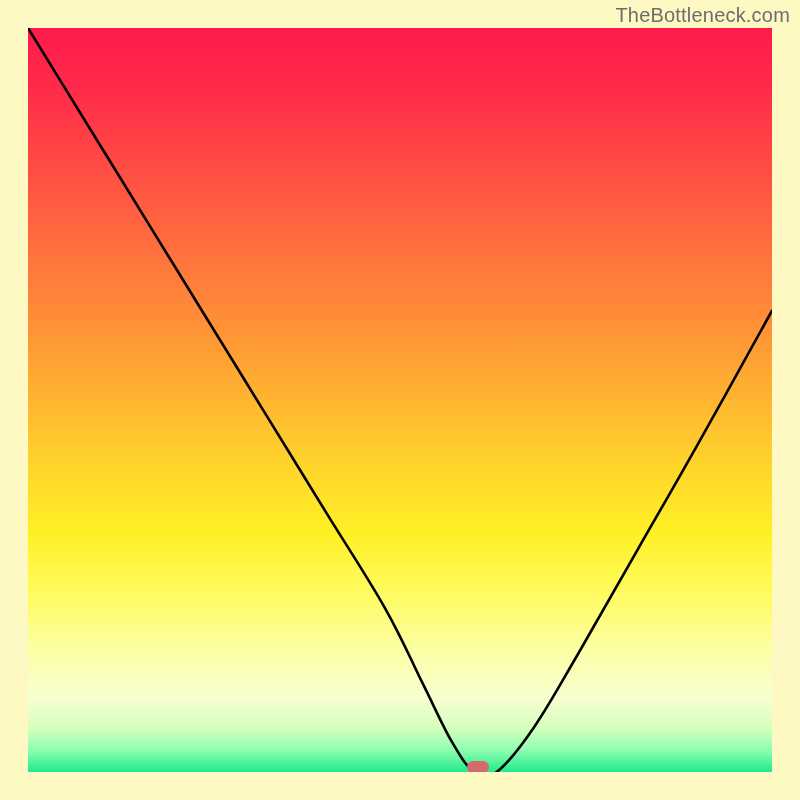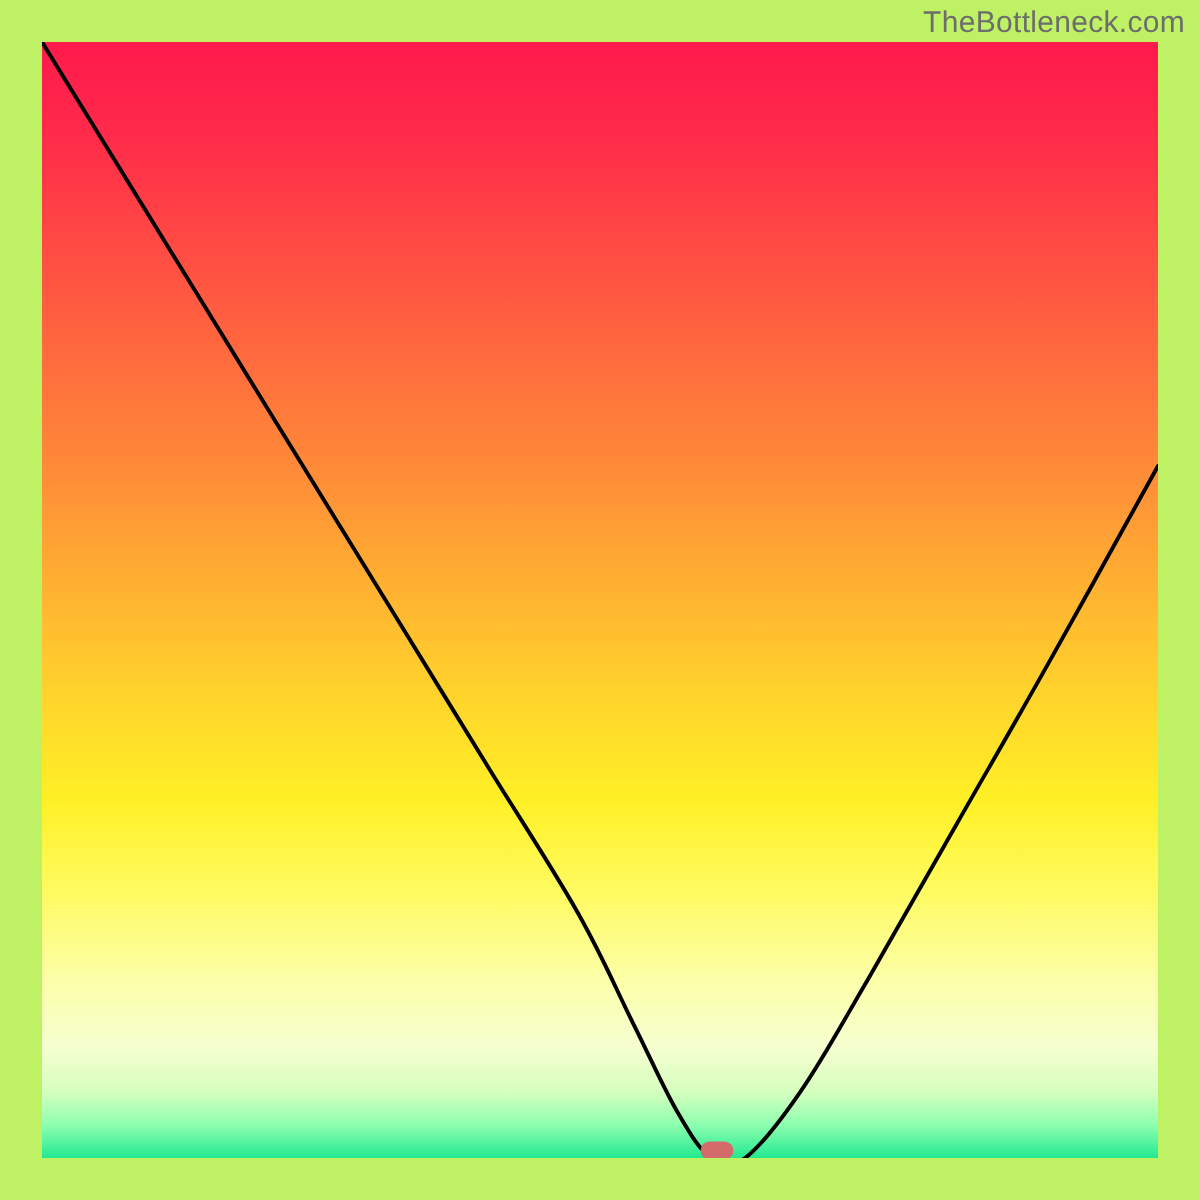--- a/index.html
+++ b/index.html
@@ -1,21 +1,21 @@
 <!DOCTYPE html>
 <html><head>
 <meta charset="utf-8">
 <style>
   * { margin: 0; padding: 0; box-sizing: border-box; }
   html, body { width: 800px; height: 800px; overflow: hidden; background: #000; }
   .frame {
     position: relative;
     width: 800px;
     height: 800px;
-    background: #bef264;
+    background: #fef9c3;
   }
   .plot-area {
     position: absolute;
     left: 28px;
     top: 28px;
     width: 744px;
     height: 744px;
     overflow: hidden;
   }
   .gradient {

